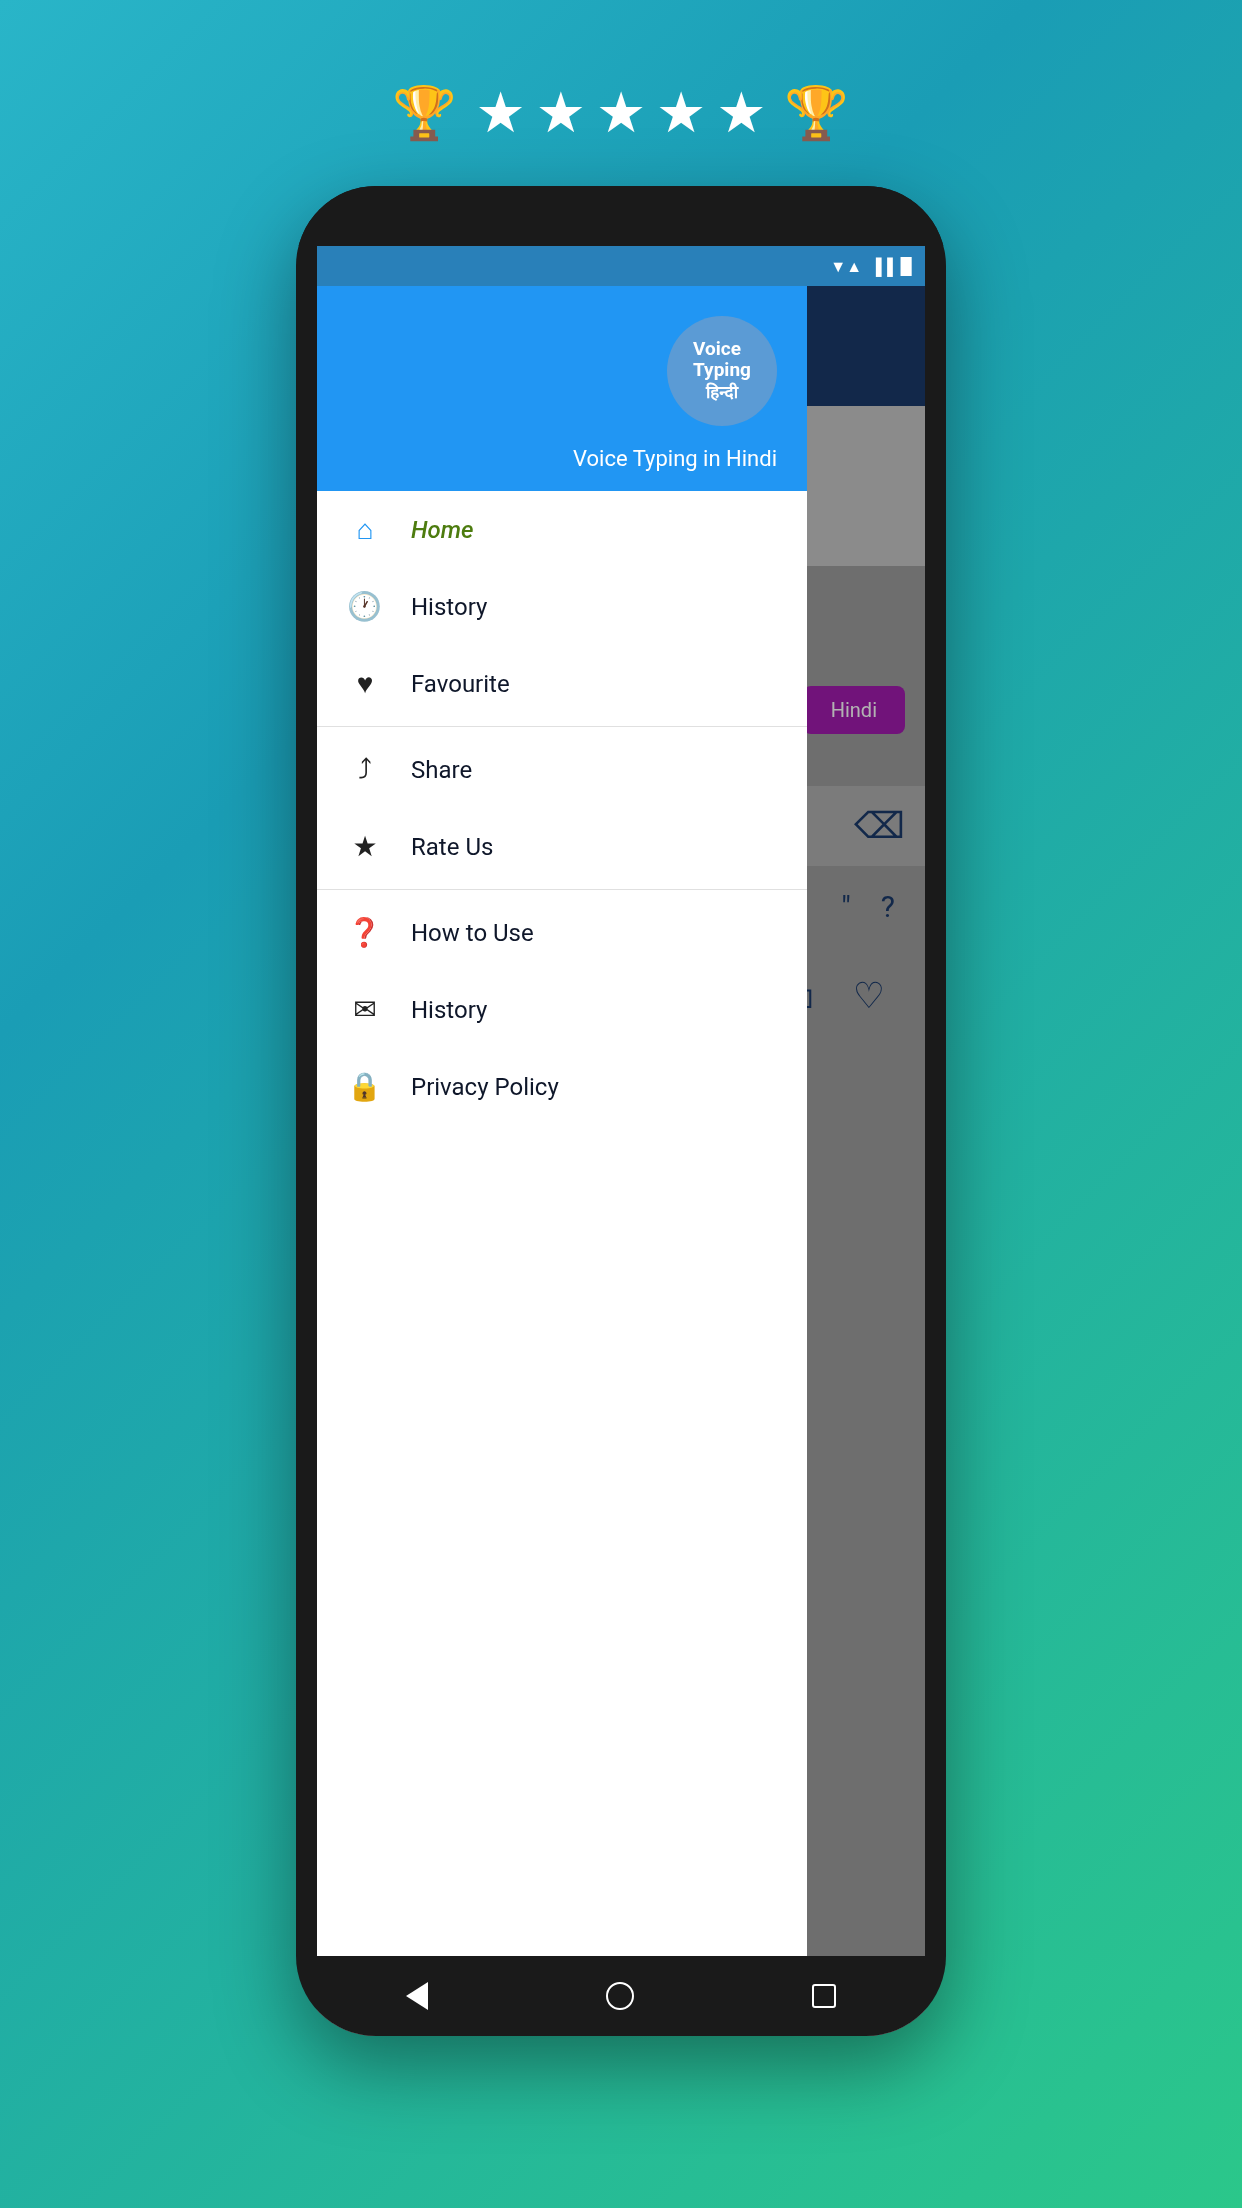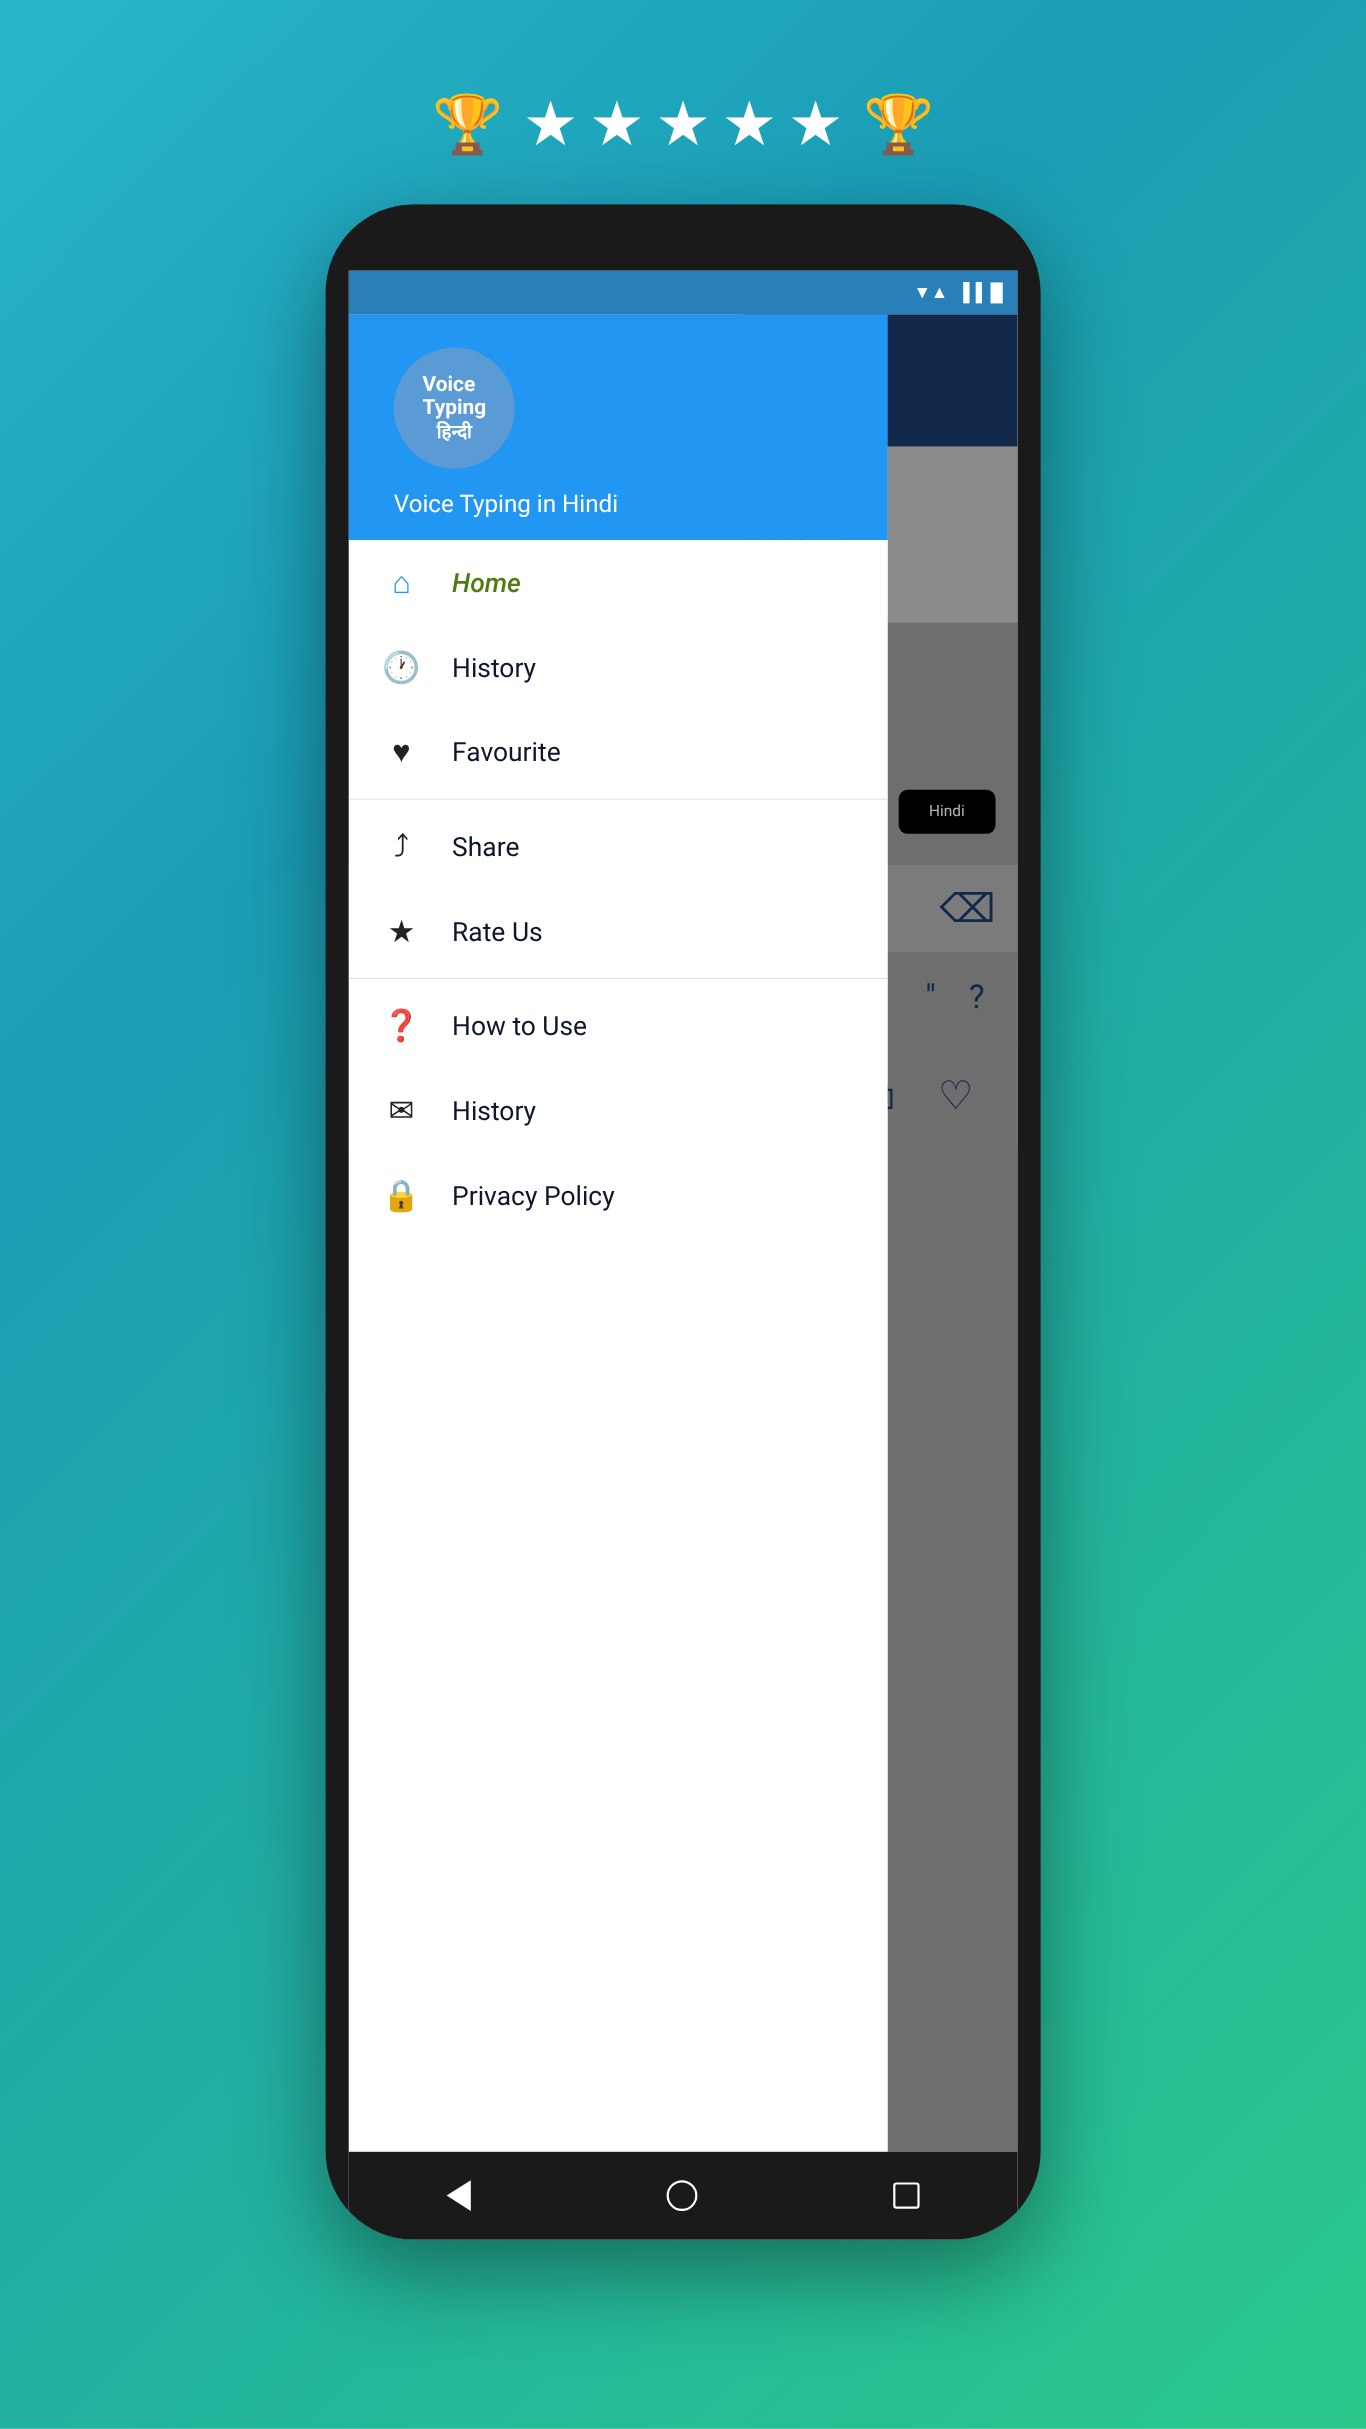--- a/index.html
+++ b/index.html
@@ -127,26 +127,25 @@
       height: 160px;
       display: flex;
       align-items: center;
     }
 
     
     .hindi-btn {
       position: absolute;
       top: 400px;
       right: 20px;
-      background: #000000;
+      background: #a21caf;
       color: white;
       border-radius: 8px;
       padding: 12px 28px;
-      font-size: 14px;
-      margin-top: 32px;
+      font-size: 20px;
     }
 
     
     .backspace-area {
       position: absolute;
       top: 500px;
       right: 0;
       width: 608px;
       height: 80px;
       background: #b0b0b0;
@@ -208,24 +207,24 @@
       left: 0;
       width: 490px;
       height: 100%;
       display: flex;
       flex-direction: column;
       z-index: 10;
     }
 
     .drawer-header {
       background: #2196f3;
-      padding: 30px 30px 20px 41px;
-      display: flex;
-      flex-direction: column;
-      align-items: flex-start;
+      padding: 30px 30px 20px 30px;
+      display: flex;
+      flex-direction: column;
+      align-items: flex-end;
       min-height: 200px;
       justify-content: flex-end;
     }
 
     .app-logo {
       width: 110px;
       height: 110px;
       background: #5b9bd5;
       border-radius: 55px;
       display: flex;

